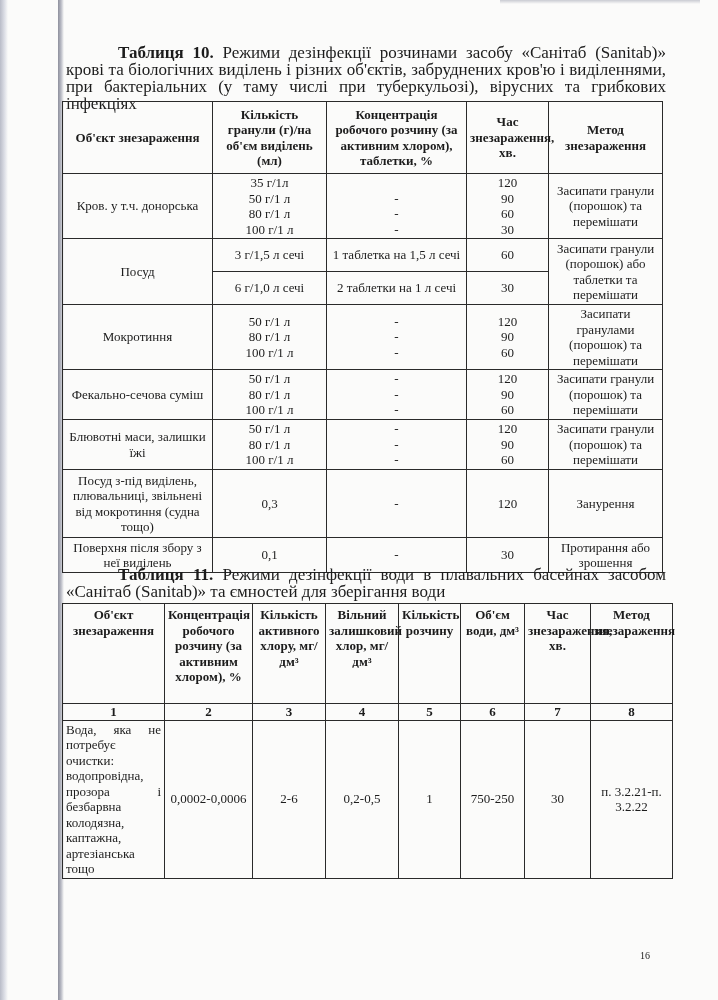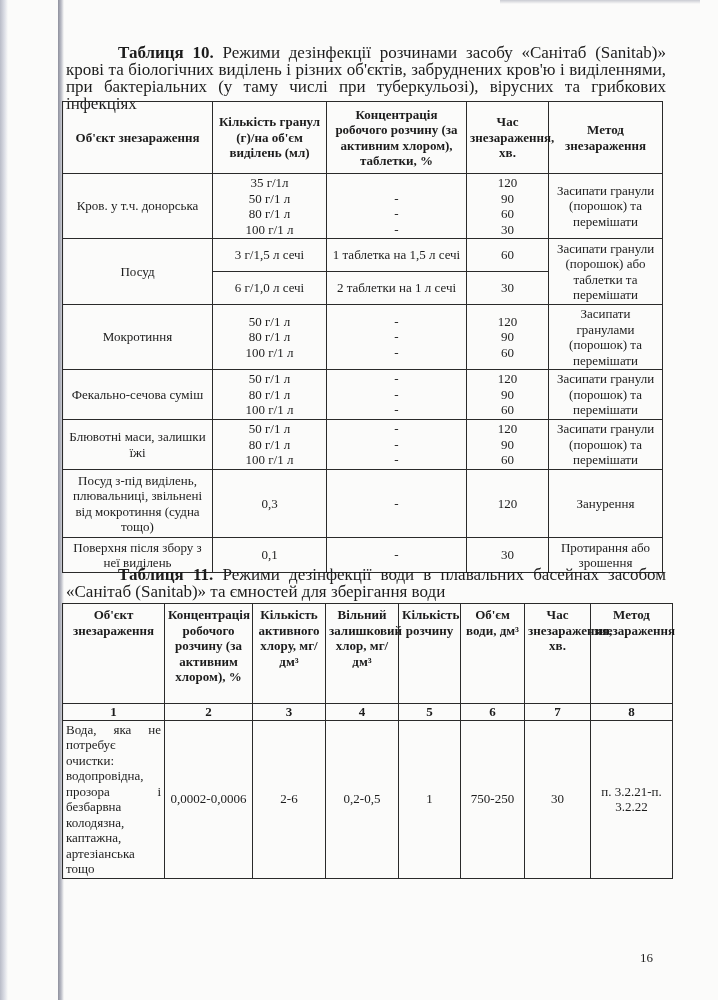--- a/index.html
+++ b/index.html
@@ -36,21 +36,21 @@
     padding:1px 3px; font-weight:normal;
   }
   th { font-weight:bold; }
   .t10 { left:62px; top:101px; width:600px; }
   .t11 { left:62px; top:603px; width:610px; }
   .t11 th { vertical-align:top; padding-top:3px; }
   .t11 .num th { vertical-align:middle; padding:0; }
   .lines span { display:block; }
   .justify { text-align:justify; text-align-last:left; }
   .page-num {
-    position:absolute; left:640px; top:950px; font-size:13px;
+    position:absolute; left:640px; top:950px; font-size:10px;
   }
 </style>
 </head>
 <body>
 
 <div class="scan-left"></div>
 <div class="scan-left2"></div>
 <div class="scan-top"></div>
 
 <div class="caption" style="top:44px;">
@@ -62,21 +62,21 @@
   <colgroup>
     <col style="width:150px">
       <col style="width:114px">
       <col style="width:140px">
       <col style="width:82px">
       <col style="width:114px">
   </colgroup>
   <tbody>
       <tr style="height:72px">
     <th>Об'єкт знезараження</th>
-    <th>Кількість гранул (г)/на об'єм виділень (мл)</th>
+    <th>Кількість гранули (г)/на об'єм виділень (мл)</th>
     <th>Концентрація робочого розчину (за активним хлором), таблетки, %</th>
     <th>Час знезараження, хв.</th>
     <th>Метод знезараження</th>
   </tr>
 
   <tr style="height:64px">
     <td>Кров. у т.ч. донорська</td>
     <td class="lines">
       <span>35 г/1л</span>
           <span>50 г/1 л</span>

